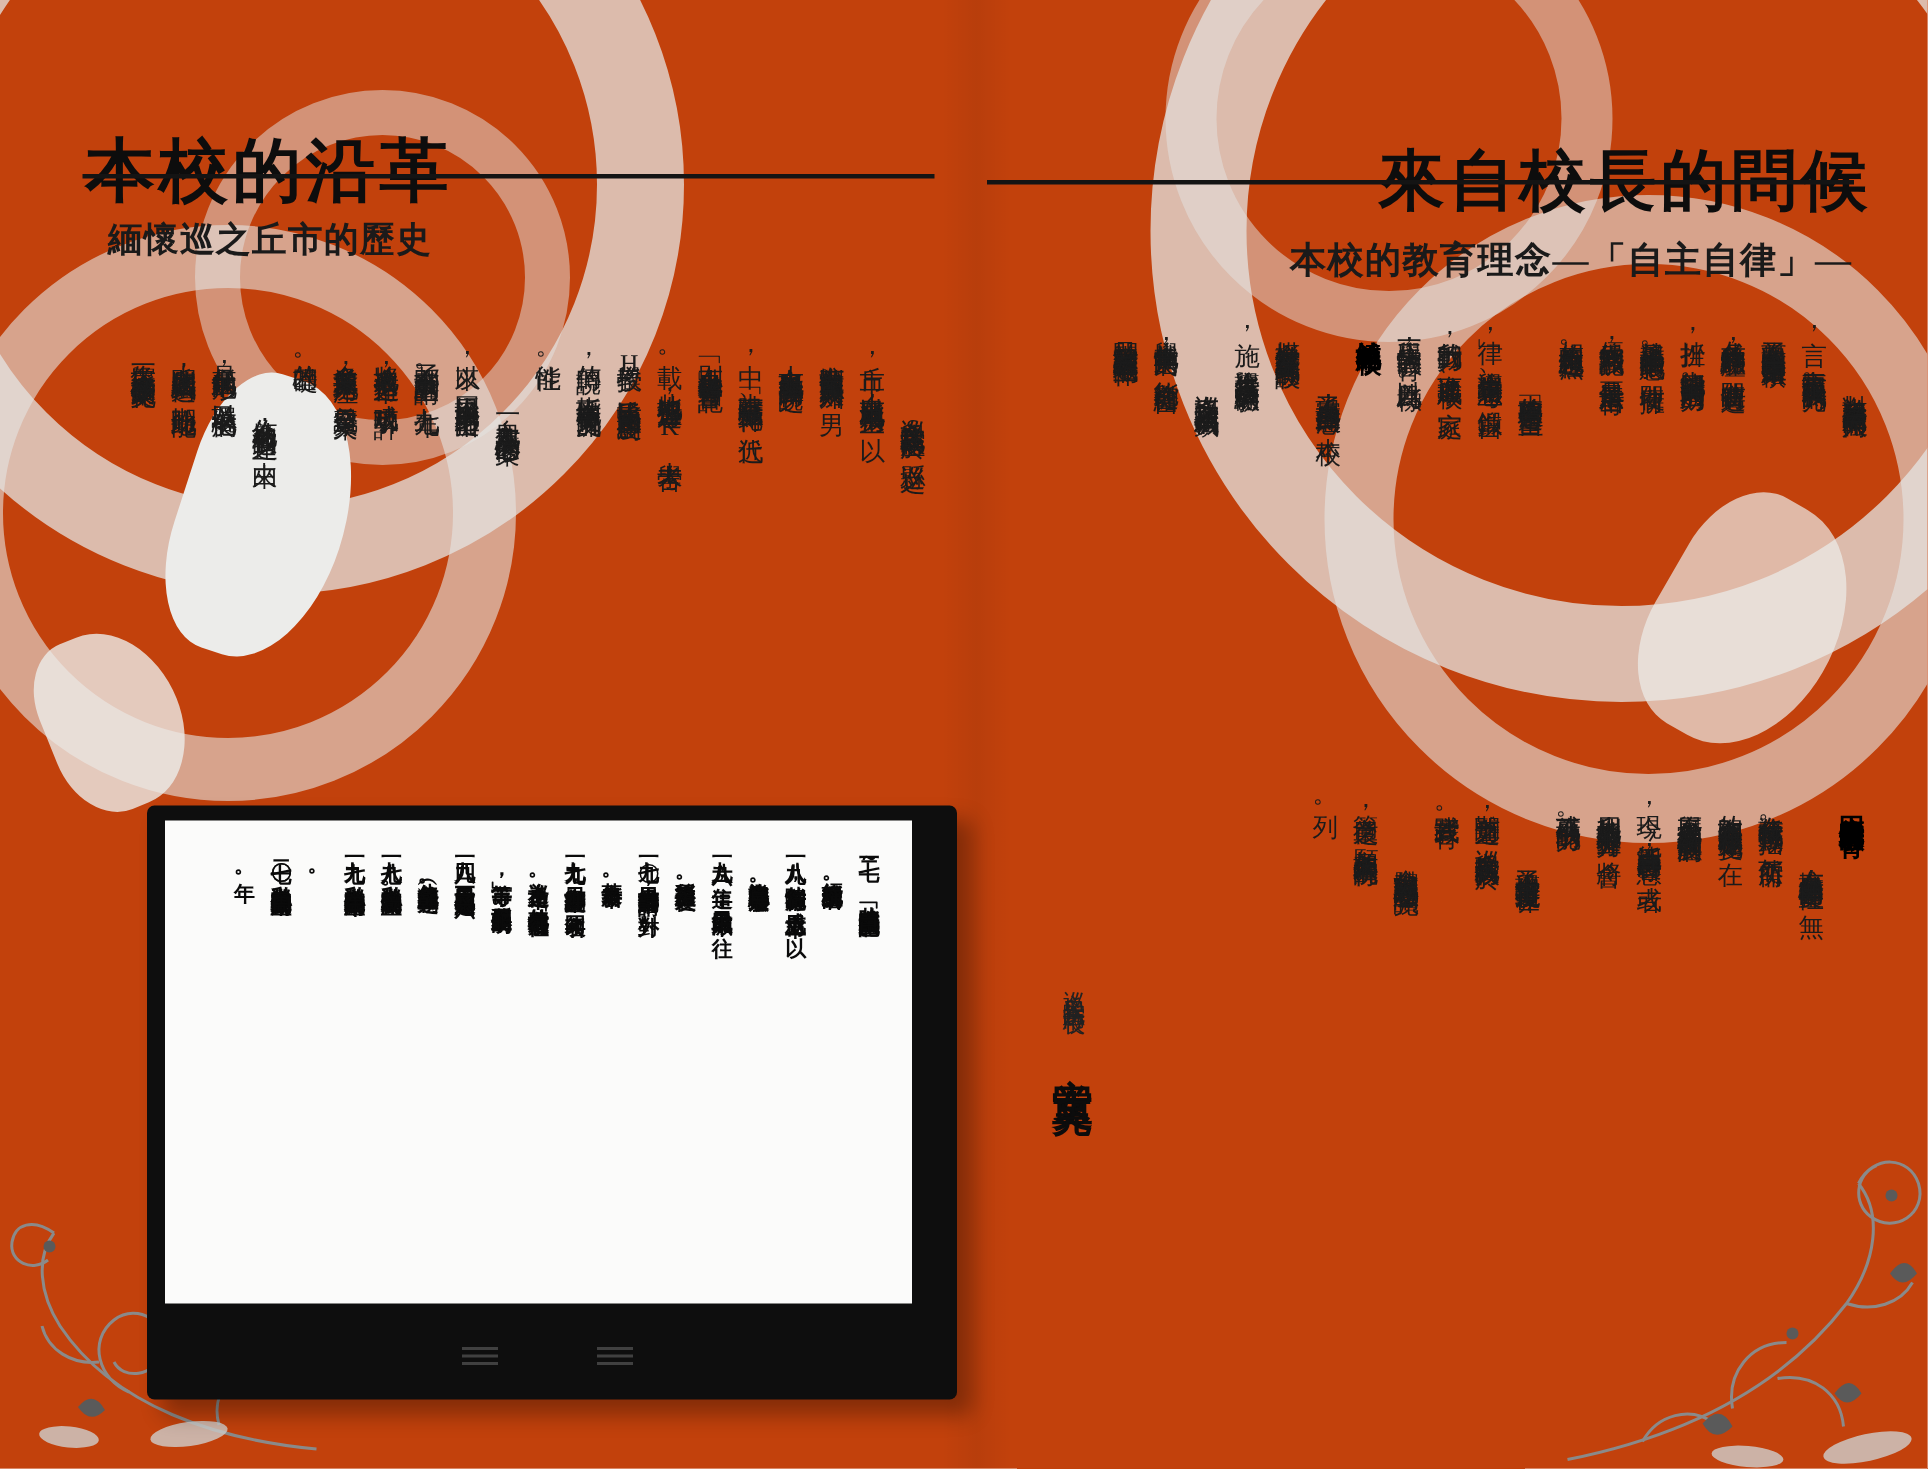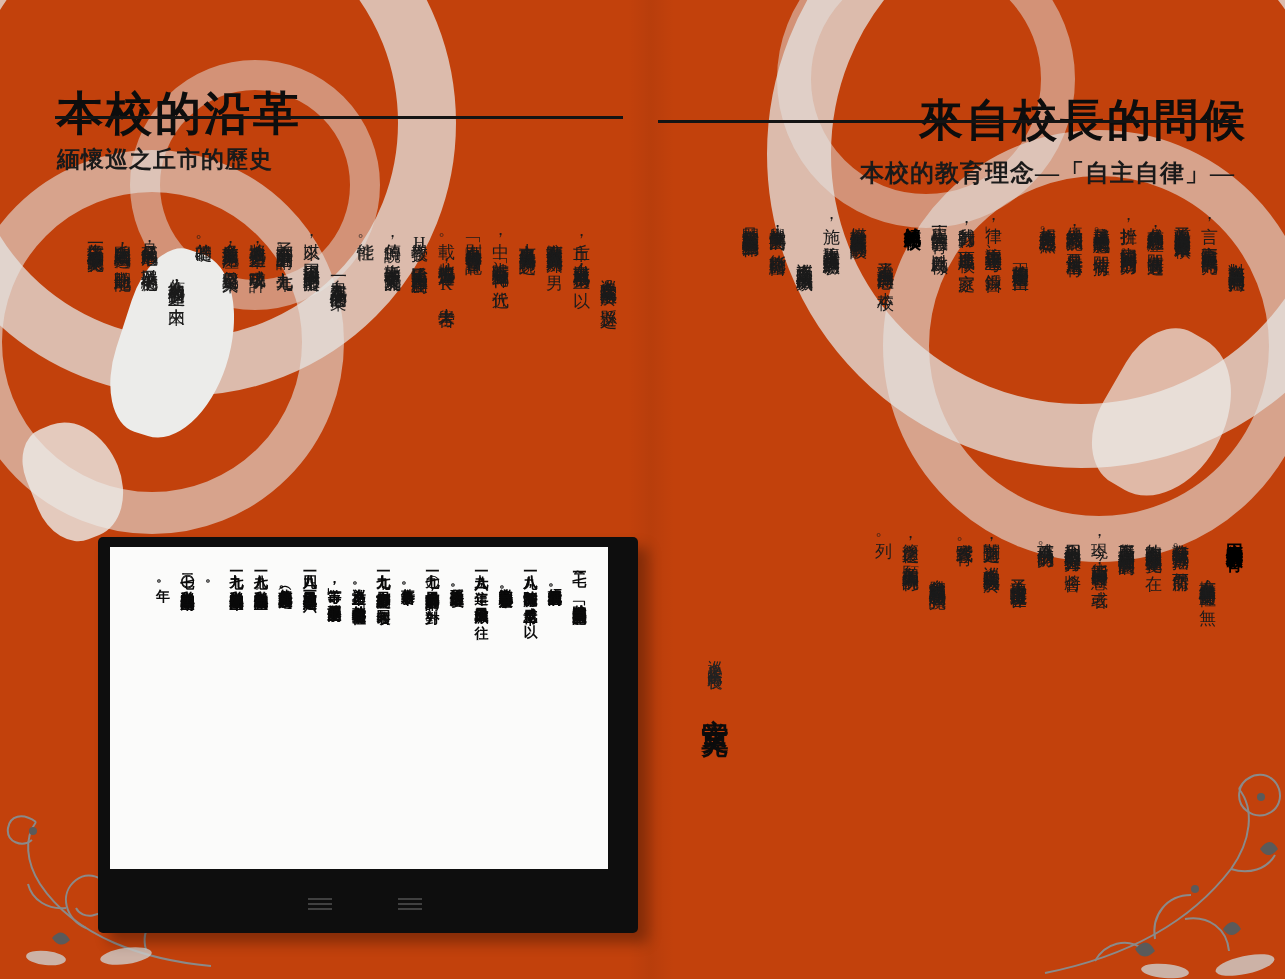--- a/index.html
+++ b/index.html
@@ -22,21 +22,21 @@
           background:linear-gradient(90deg,rgba(0,0,0,0) 0%,rgba(0,0,0,.05) 50%,rgba(0,0,0,0) 100%);}
 
   
   .page-title{position:absolute;font-weight:700;letter-spacing:3px;color:#0d0d0d;z-index:2;white-space:nowrap;}
   .title-left{left:57px;top:52px;font-size:46px;}
   .title-right{right:37px;top:62px;font-size:44px;}
   .rule{position:absolute;height:3px;background:#141414;z-index:2;}
   .rule-left{left:55px;top:116px;width:568px;}
   .rule-right{left:658px;top:120px;width:578px;}
   .page-subtitle{position:absolute;font-weight:700;color:#1a1a1a;z-index:2;white-space:nowrap;}
-  .subtitle-left{left:57px;top:125px;font-size:23px;letter-spacing:1px;}
+  .subtitle-left{left:72px;top:125px;font-size:23px;letter-spacing:1px;}
   .subtitle-right{right:50px;top:137px;font-size:24px;letter-spacing:1px;}
 
   
   .vflow{position:absolute;writing-mode:vertical-rl;text-orientation:upright;z-index:2;
          font-size:17px;line-height:27px;letter-spacing:1px;color:#1b1b1b;}
   .vcol{white-space:nowrap;}
   .vcol.heading{font-family:"Liberation Sans","DejaVu Sans",sans-serif;font-weight:700;font-size:17px;color:#000;}
   .flow-left-main{top:230px;right:663px;height:300px;}
   .flow-right-top{top:214px;right:35px;height:302px;}
   .flow-right-bottom{top:530px;right:37px;height:302px;}

